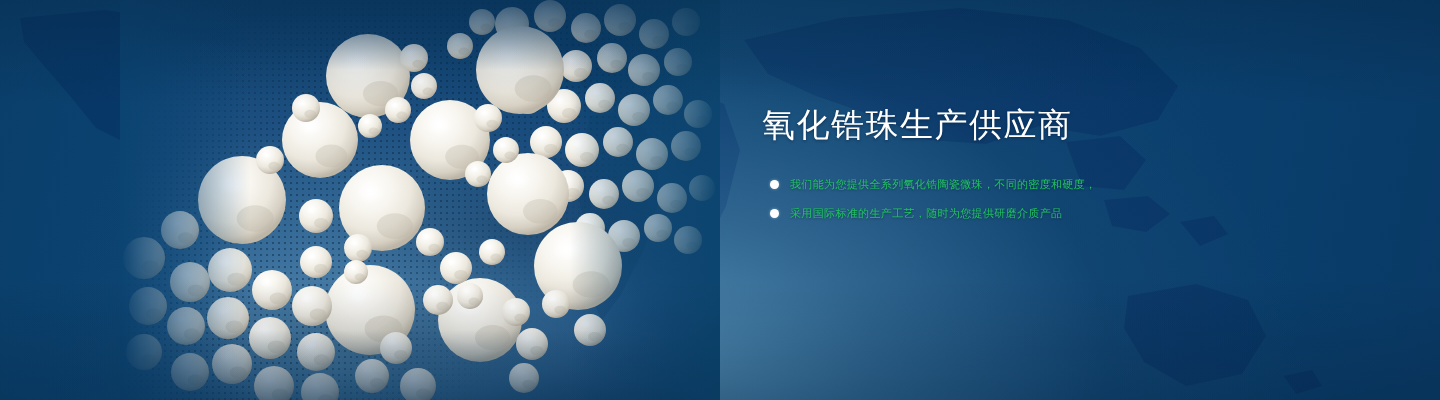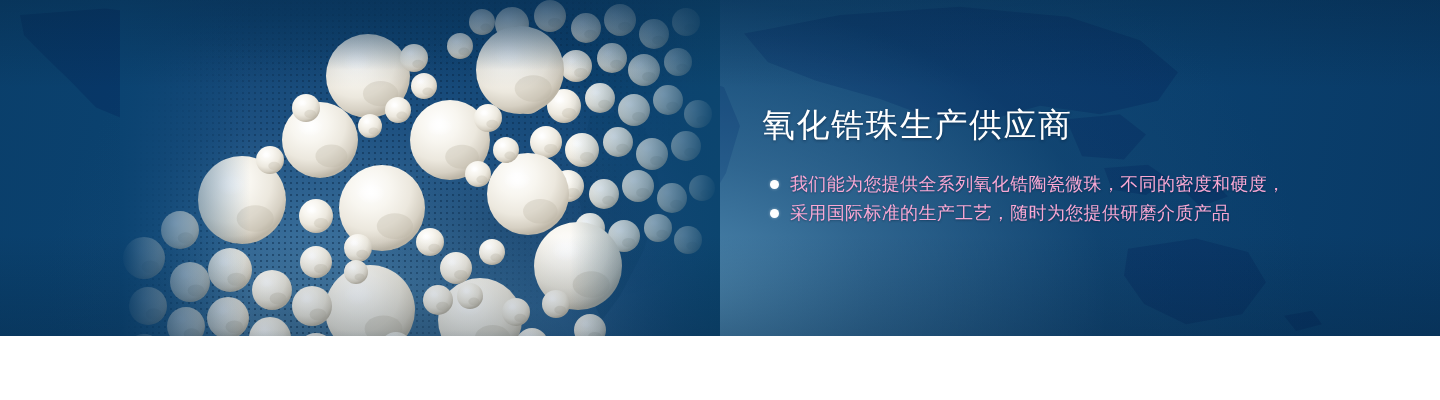--- a/index.html
+++ b/index.html
@@ -8,21 +8,21 @@
     padding: 0;
     background: #ffffff;
   }
   body {
     font-family: "Liberation Sans", "DejaVu Sans", sans-serif;
   }
 
   #banner {
     position: relative;
     width: 1440px;
-    height: 336px;
+    height: 400px;
     overflow: hidden;
     background: #0b4371;
   }
 
   
   .bg-base {
     position: absolute;
     inset: 0;
     background:
       radial-gradient(ellipse 900px 620px at 47% 88%,
@@ -150,22 +150,22 @@
   }
   .bullets {
     list-style: none;
     margin: 27px 0 0 0;
     padding: 0;
   }
   .bullet {
     position: relative;
     padding-left: 28px;
     margin-bottom: 6px;
-    color: #f9a8d4;
-    font-size: 18px;
+    color: #22c55e;
+    font-size: 11px;
     line-height: 23px;
     letter-spacing: 0.35px;
     text-shadow: 0 1px 2px rgba(0,18,38,0.40);
   }
   .bullet:last-child { margin-bottom: 8px; }
   .bullet-dot {
     position: absolute;
     left: 8px;
     top: 7px;
     width: 9px;

